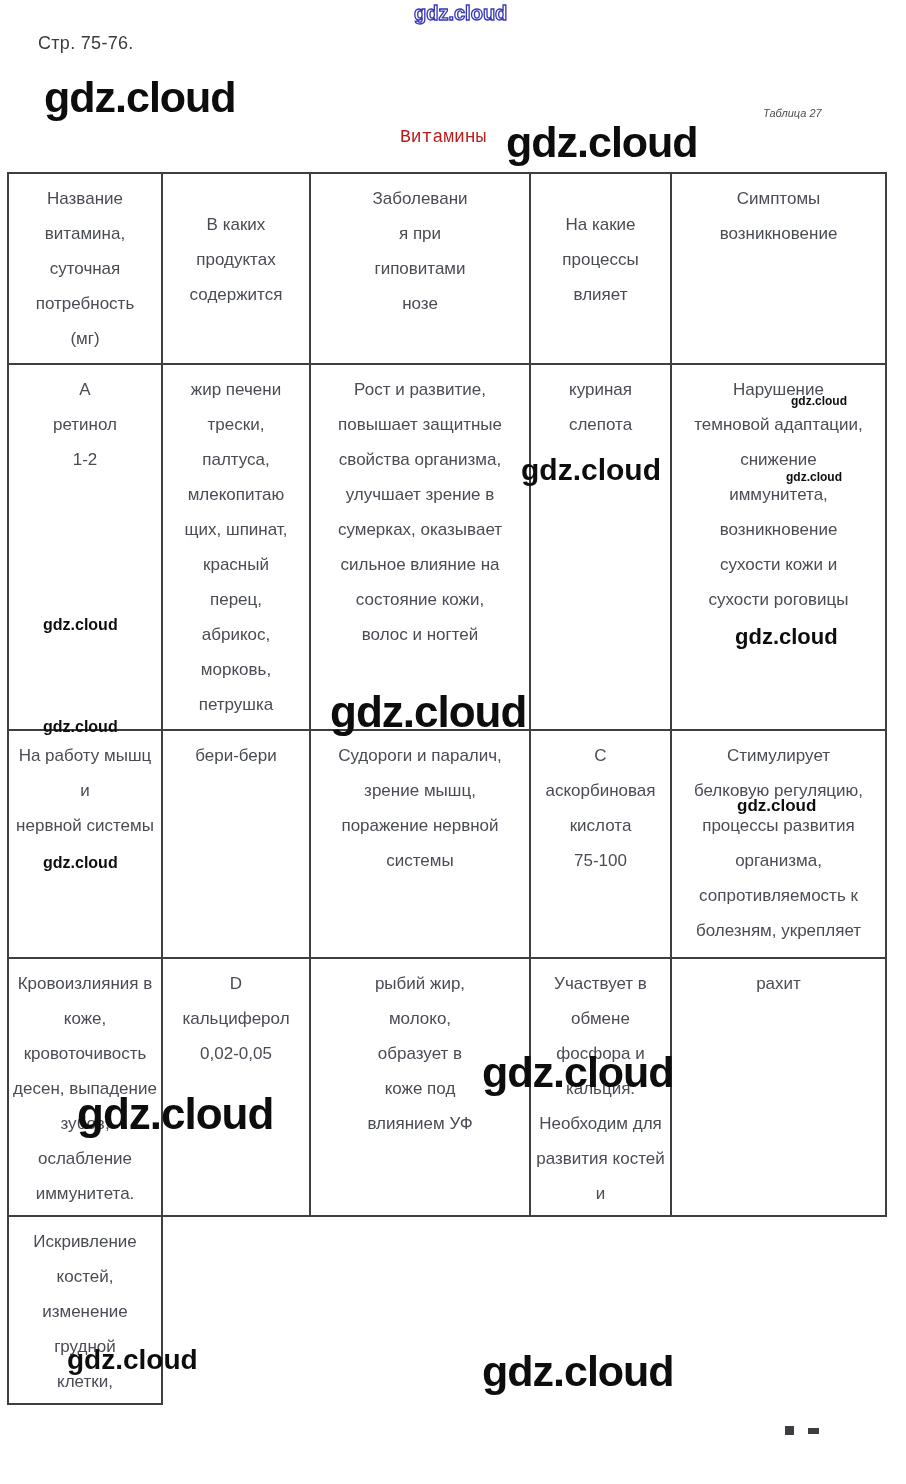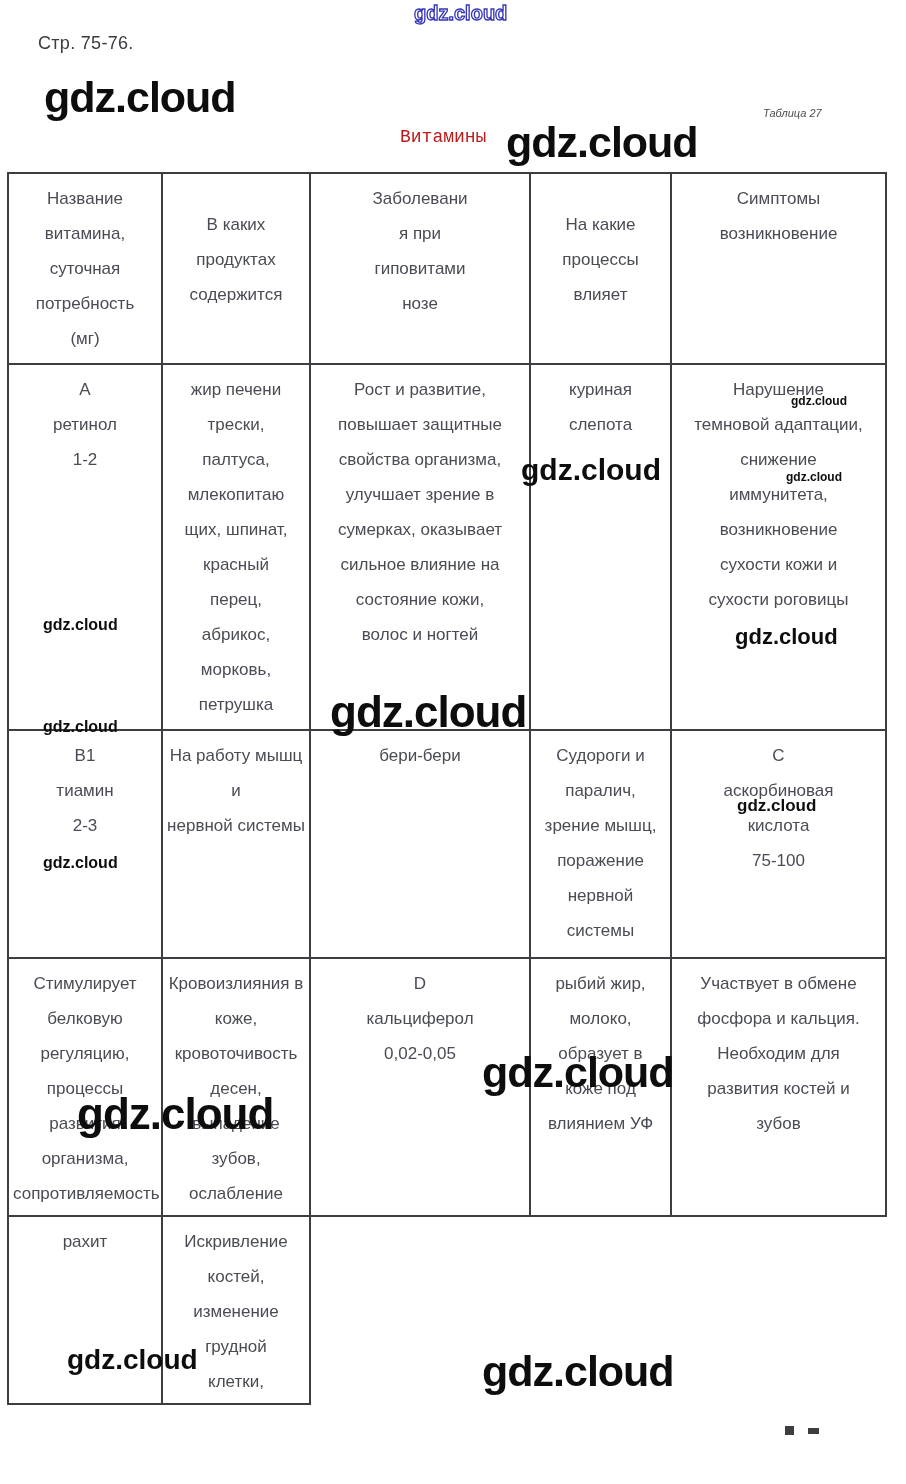--- a/index.html
+++ b/index.html
@@ -127,23 +127,20 @@
     <div class="cell">куриная
 слепота</div>
     <div class="cell">Нарушение
 темновой адаптации,
 снижение
 иммунитета,
 возникновение
 сухости кожи и
 сухости роговицы</div>
 
-    <div class="cell">В1
-тиамин
-2-3</div>
     <div class="cell">На работу мышц и
 нервной системы</div>
     <div class="cell">бери-бери</div>
     <div class="cell">Судороги и паралич,
 зрение мышц,
 поражение нервной
 системы</div>
 
     <div class="cell">С
 аскорбиновая

